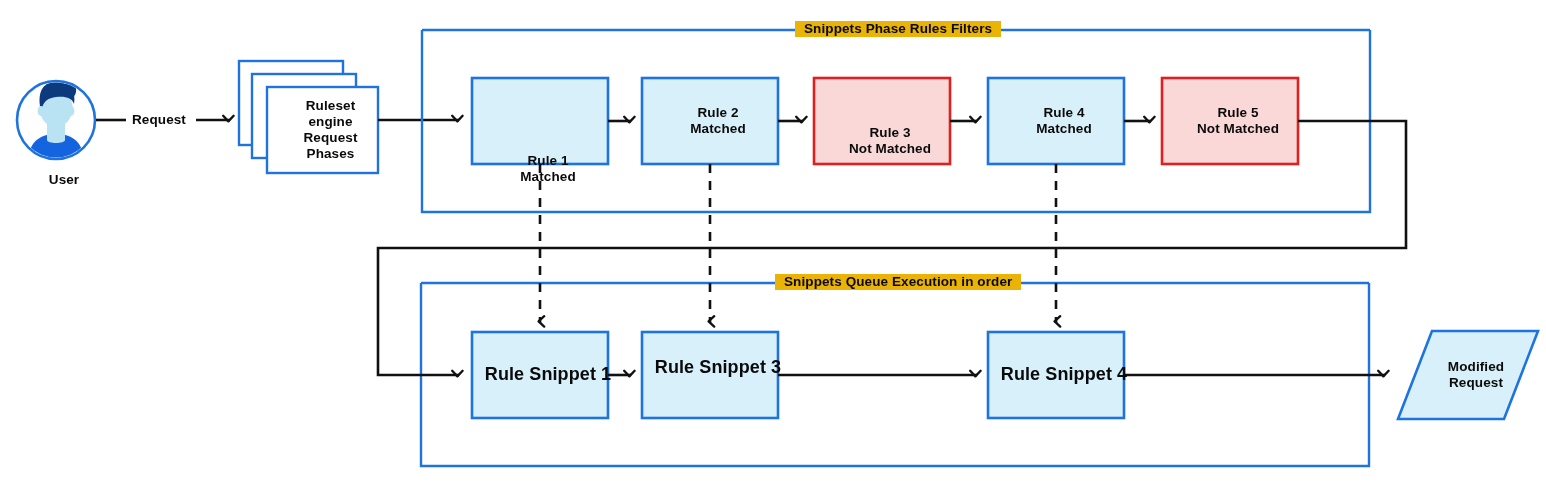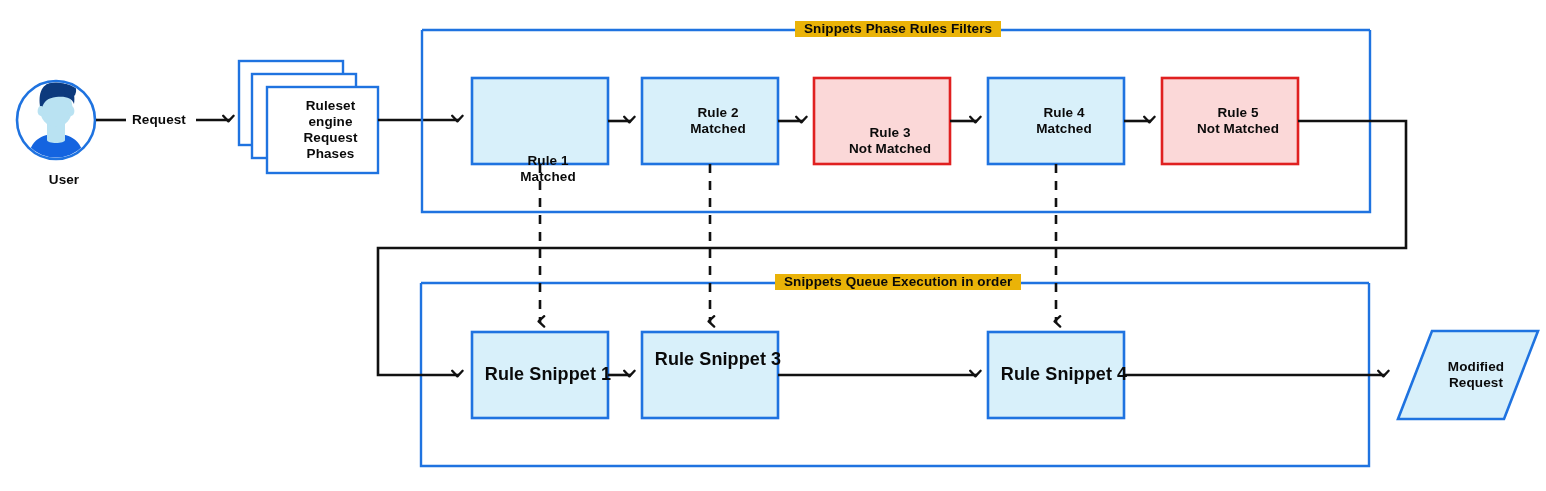--- a/index.html
+++ b/index.html
@@ -136,21 +136,21 @@
   <div class="lbl boxlabel ctr" style="left:988px;top:78px;width:136px;height:86px;flex-direction:column;">
     <span>Rule 4</span>
     <span>Matched</span>
   </div>
   <div class="lbl boxlabel ctr" style="left:1162px;top:78px;width:136px;height:86px;flex-direction:column;">
     <span>Rule 5</span>
     <span>Not Matched</span>
   </div>
 
   <div class="lbl sniplabel ctr" style="left:472px;top:332px;width:136px;height:86px;">Rule Snippet 1</div>
-  <div class="lbl sniplabel ctr" style="left:642px;top:324px;width:136px;height:72px;">Rule Snippet 3</div>
+  <div class="lbl sniplabel ctr" style="left:642px;top:332px;width:136px;height:72px;">Rule Snippet 3</div>
   <div class="lbl sniplabel ctr" style="left:988px;top:332px;width:136px;height:86px;">Rule Snippet 4</div>
 
   <div class="lbl boxlabel ctr" style="left:1404px;top:332px;width:128px;height:86px;flex-direction:column;">
     <span>Modified</span>
     <span>Request</span>
   </div>
 
 </div>
 
 </body></html>

